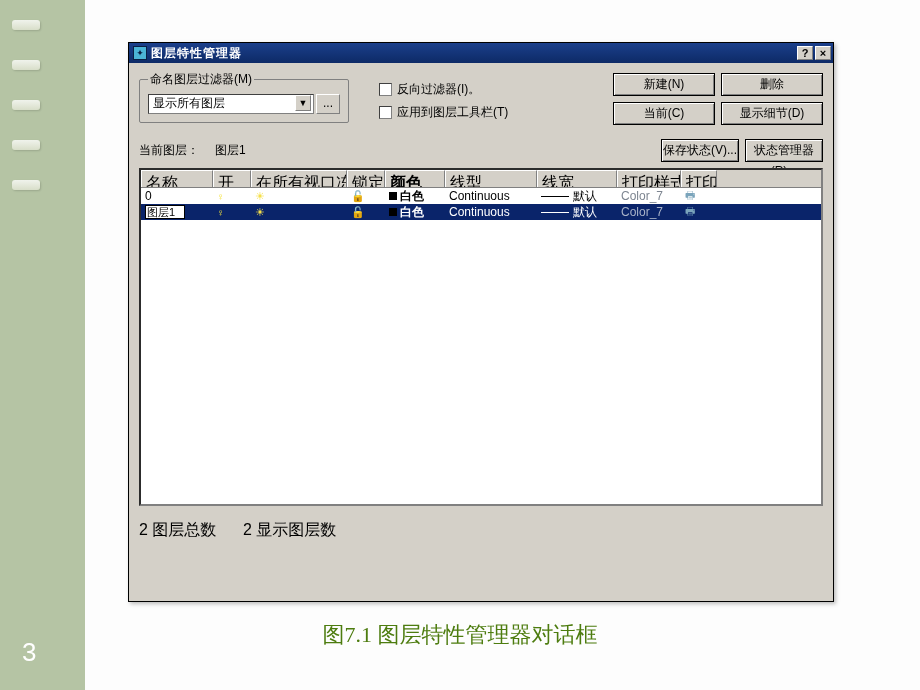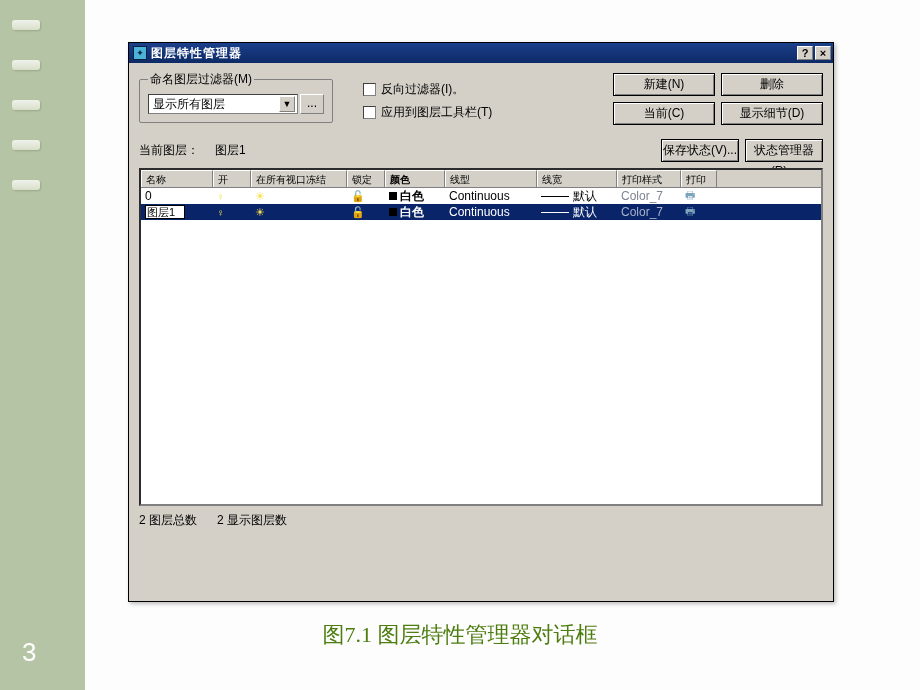--- a/index.html
+++ b/index.html
@@ -102,25 +102,25 @@
     margin: 0;
     float: left;
     border-radius: 2px;
   }
   fieldset.filter-box legend {
     font-size: 12px;
     padding: 0 2px;
   }
   .sel-wrap { display: flex; align-items: center; }
   .select-box {
-    width: 150px; height: 20px;
+    width: 166px; height: 20px;
     background: #fff;
     border: 1px solid #808080;
     border-top-color:#404040; border-left-color:#404040;
-    display: flex; align-items:center;
+    display: flex; align-items:flex-start;
     padding: 0 2px 0 4px;
   }
   .select-box .dd {
     width: 16px; height: 16px;
     background:#d4d0c8;
     border:1px solid #808080;
     border-top-color:#fff; border-left-color:#fff;
     margin-left:auto;
     font-size:9px; text-align:center; line-height:14px;
   }
@@ -179,21 +179,21 @@
     background:#fff;
     height: 338px;
     overflow: hidden;
     position: relative;
   }
   .tbl-header {
     display:flex;
     background:#d4d0c8;
     height: 18px;
     border-bottom:1px solid #808080;
-    font-size:10px;
+    font-size:16px;
   }
   .th {
     border-right:1px solid #808080;
     border-top:1px solid #fff;
     border-left:1px solid #fff;
     padding: 2px 4px 0 4px;
     overflow:hidden; white-space:nowrap;
   }
   .c-name { width: 72px; }
   .c-on { width: 38px; }
@@ -240,22 +240,22 @@
     margin-right:4px;
   }
   .bulb { font-size:10px; color:#f4e23a; }
   .sun { font-size:11px; color:#f6e04a; }
   .lock { font-size:11px; color:#dcbf00; }
   .printer { font-size:11px; color:#7aa4bb; }
   .dim-style { color:#7d8590; }
   .row-sel .dim-style { color:#a8b2c8; }
 
   .status-bar {
-    margin-top: 4px;
-    font-size:12px;
+    margin-top: 12px;
+    font-size:16px;
     padding: 2px 0;
   }
 
   .bottom-buttons {
     margin-top: 6px;
     border-top: 1px solid #808080;
     padding-top: 8px;
     display:flex;
     justify-content:flex-end;
     gap: 8px;

